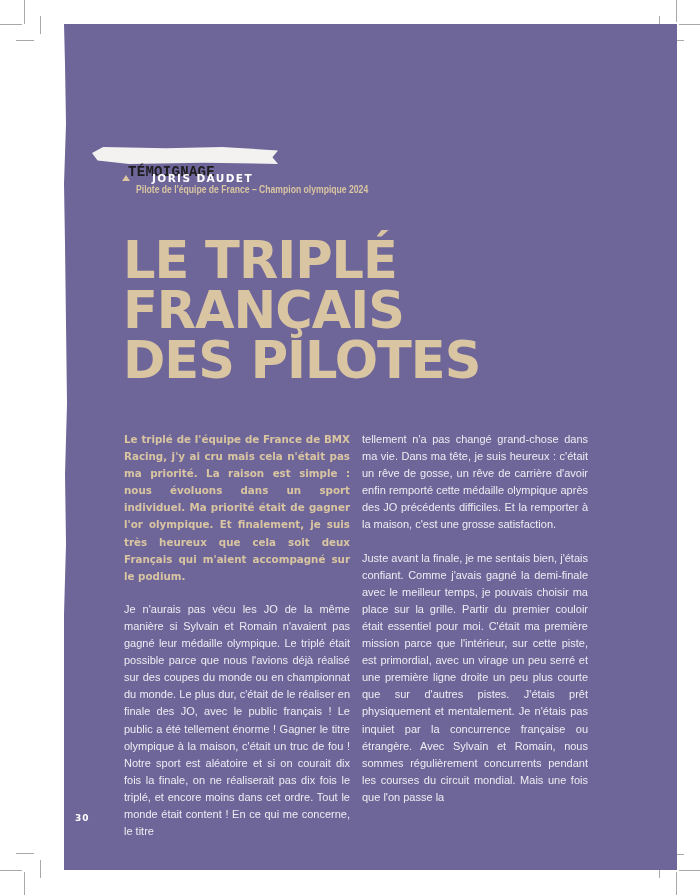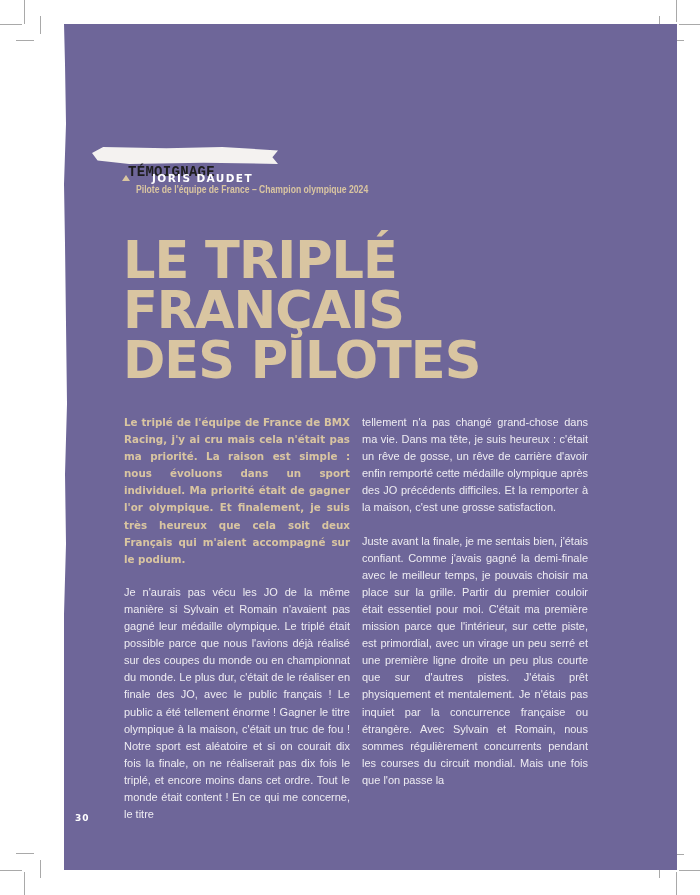--- a/index.html
+++ b/index.html
@@ -43,21 +43,21 @@
     }
     .title {
       position: absolute; left: 123px; top: 236px;
       font-family: "DejaVu Sans", sans-serif; font-weight: bold; font-size: 51px;
       line-height: 50px; color: #d9c5a1; letter-spacing: -1px;
     }
     .title div { white-space: nowrap; }
     .col {
       position: absolute; width: 226px;
       font-family: "Liberation Sans", sans-serif; font-size: 11px; line-height: 17.1px;
-      color: #eeecf2; text-align: justify;
+      color: #eeecf2; text-align: justify; margin-top: 17px;
     }
     .col p { margin: 0 0 16px 0; }
     .col-left { left: 124px; top: 414px; }
     .col-right { left: 362px; top: 414px; }
     .lead {
       color: #d9c5a1; font-family: "DejaVu Sans", sans-serif; font-weight: bold;
       font-size: 10.3px; line-height: 17.1px;
     }
     .page-num {
       position: absolute; left: 75px; top: 813px;

